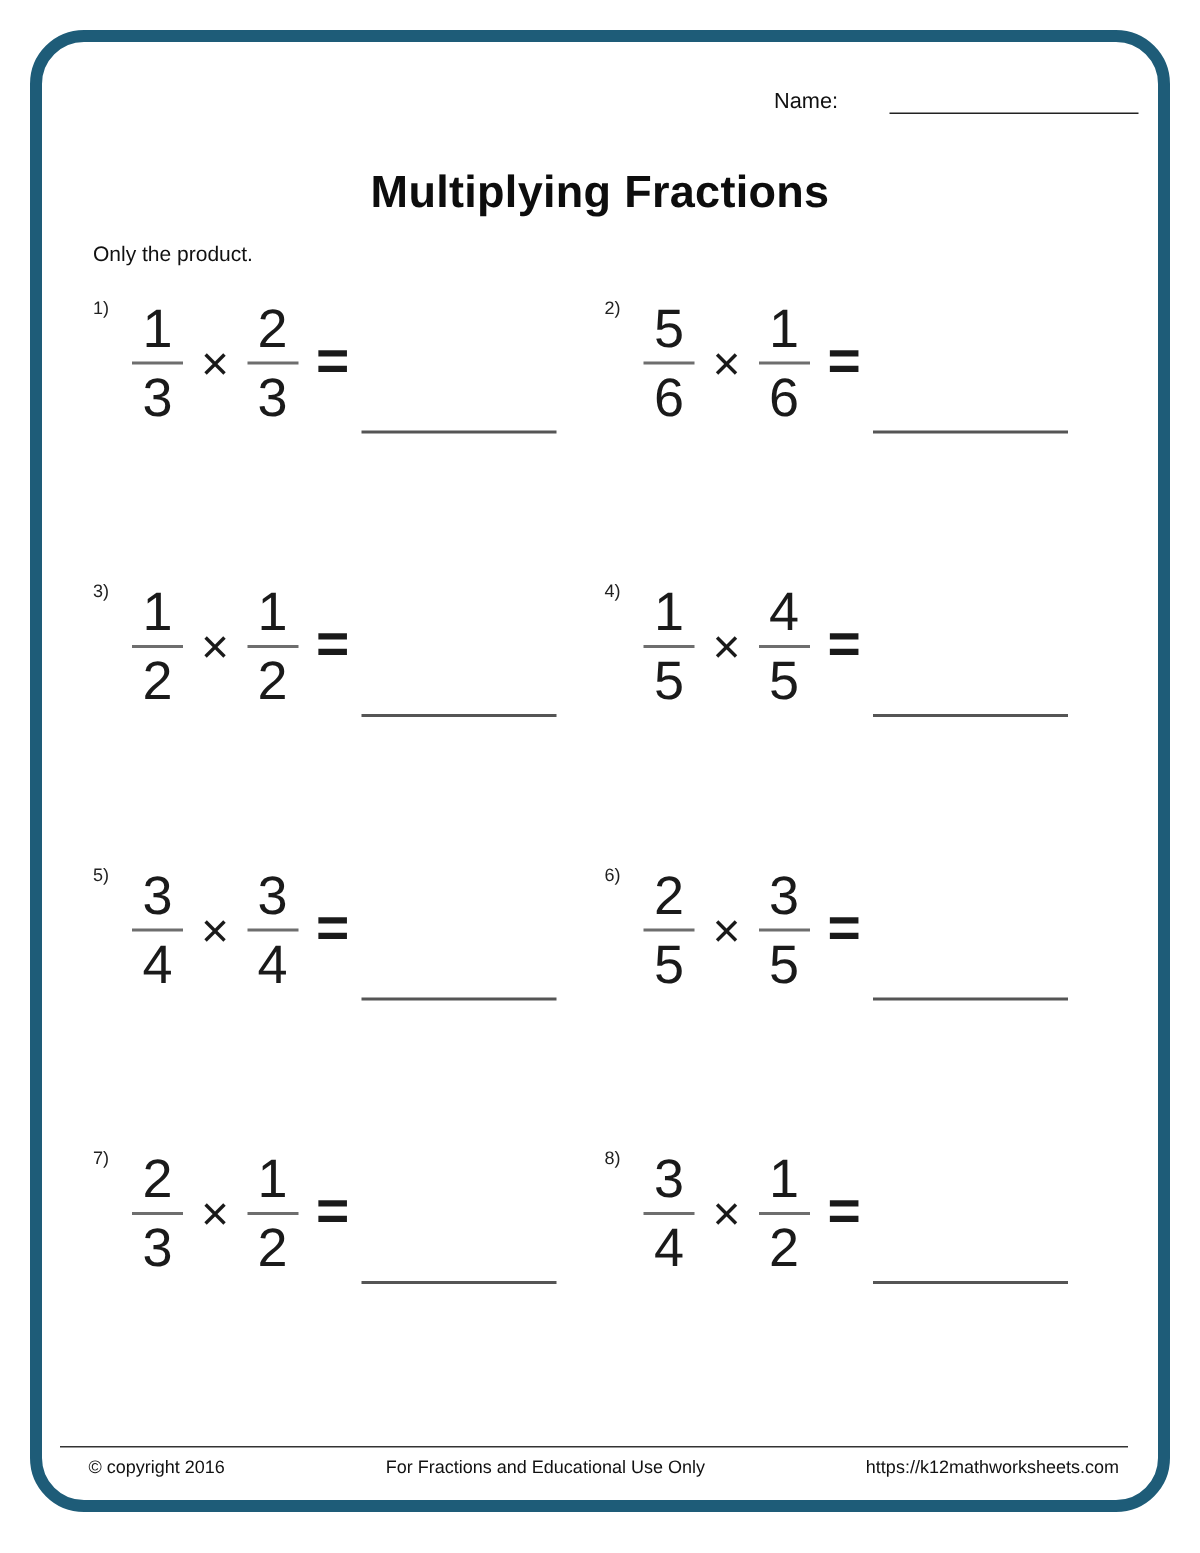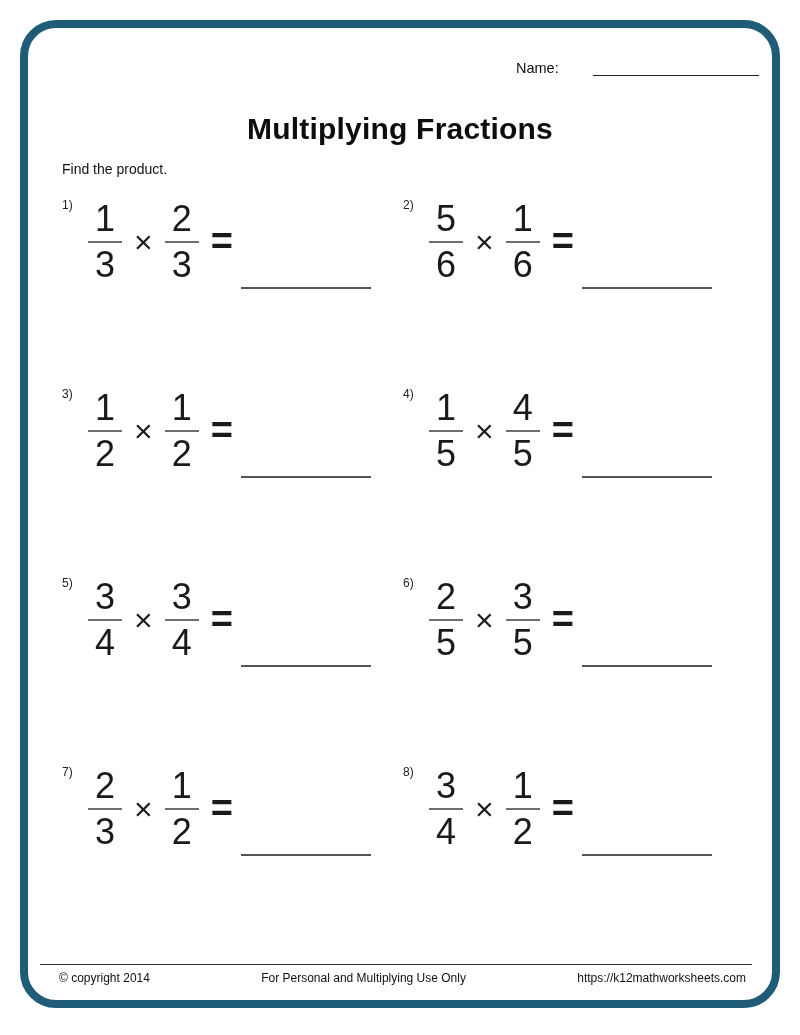--- a/index.html
+++ b/index.html
@@ -45,21 +45,21 @@
 
 <div class="page">
   <div class="frame"></div>
 
   <div class="name-block">
     <span class="name-label">Name:</span>
     <span class="name-line"></span>
   </div>
 
   <div class="title">Multiplying Fractions</div>
-  <div class="instruction">Find the product.</div>
+  <div class="instruction">Only the product.</div>
 
   <div class="problems">
 
     <div class="problem">
       <span class="pnum">1)</span>
       <div class="expr">
         <div class="frac">
           <span>1</span>
           <span class="bar"></span>
           <span>3</span>
@@ -204,17 +204,17 @@
           <span>2</span>
         </div>
         <span class="eq">=</span>
         <div class="blank"></div>
       </div>
     </div>
   </div>
 
   <div class="footer-divider"></div>
   <div class="footer-row">
-    <span>© copyright 2014</span>
-    <span>For Personal and Multiplying Use Only</span>
+    <span>© copyright 2016</span>
+    <span>For Fractions and Educational Use Only</span>
     <span>https://k12mathworksheets.com</span>
   </div>
 </div>
 
 </body></html>

